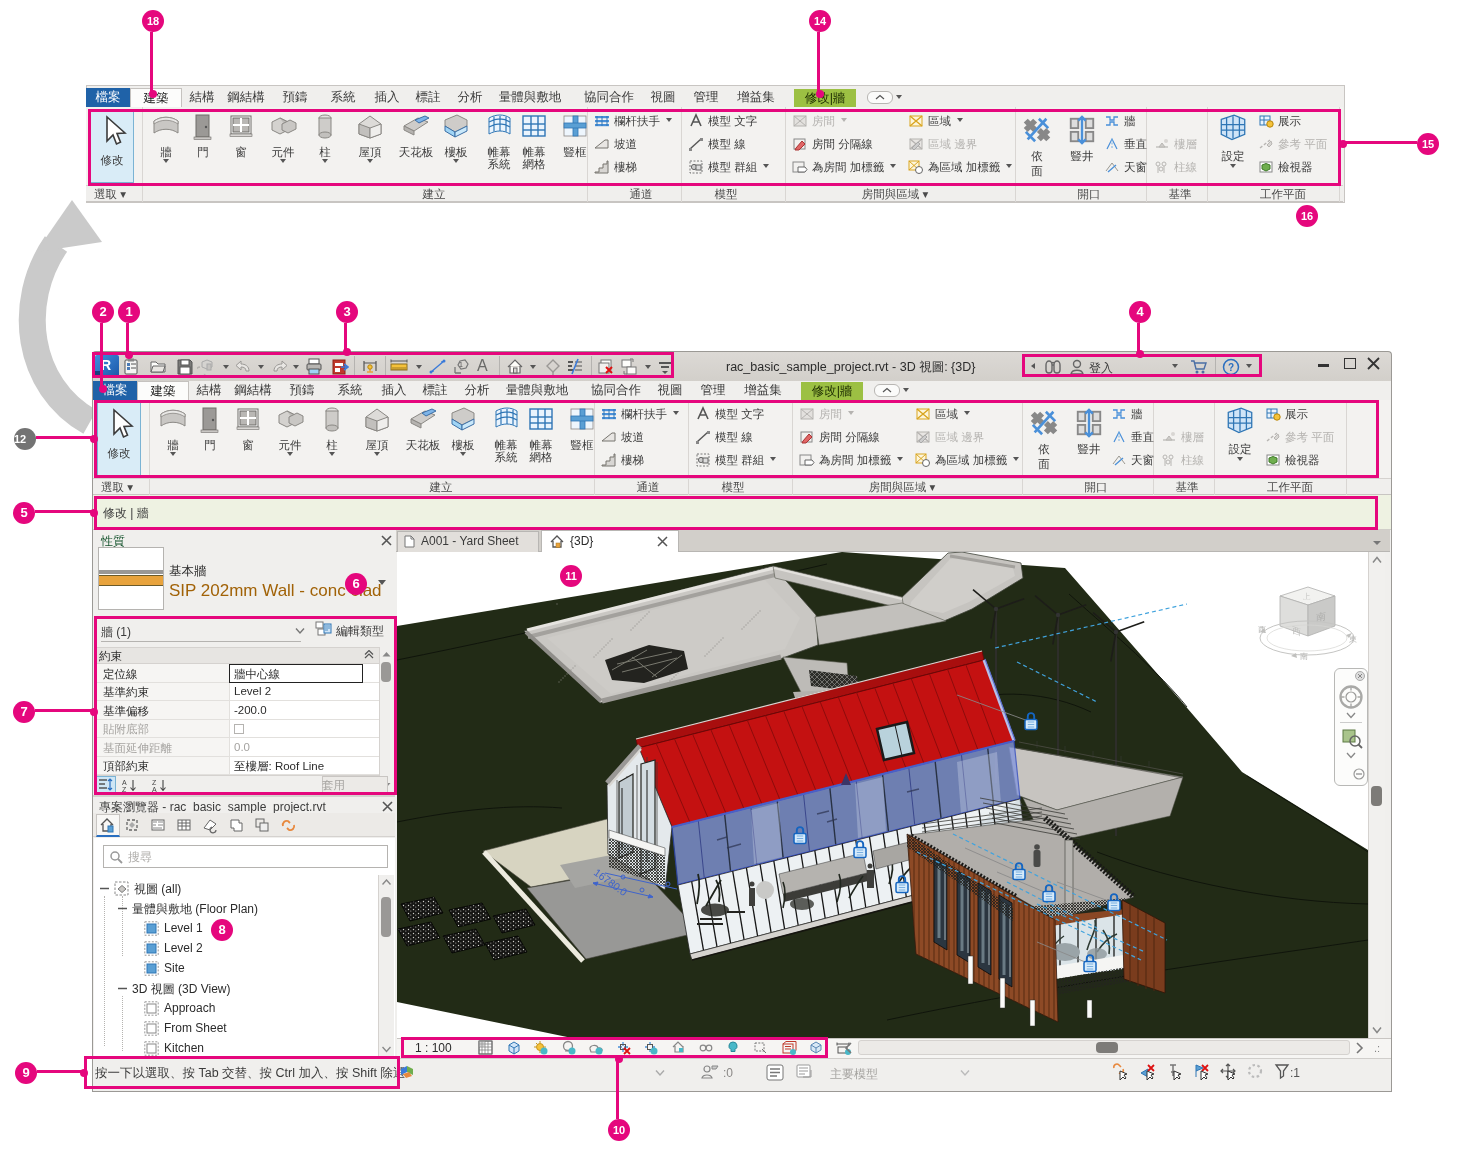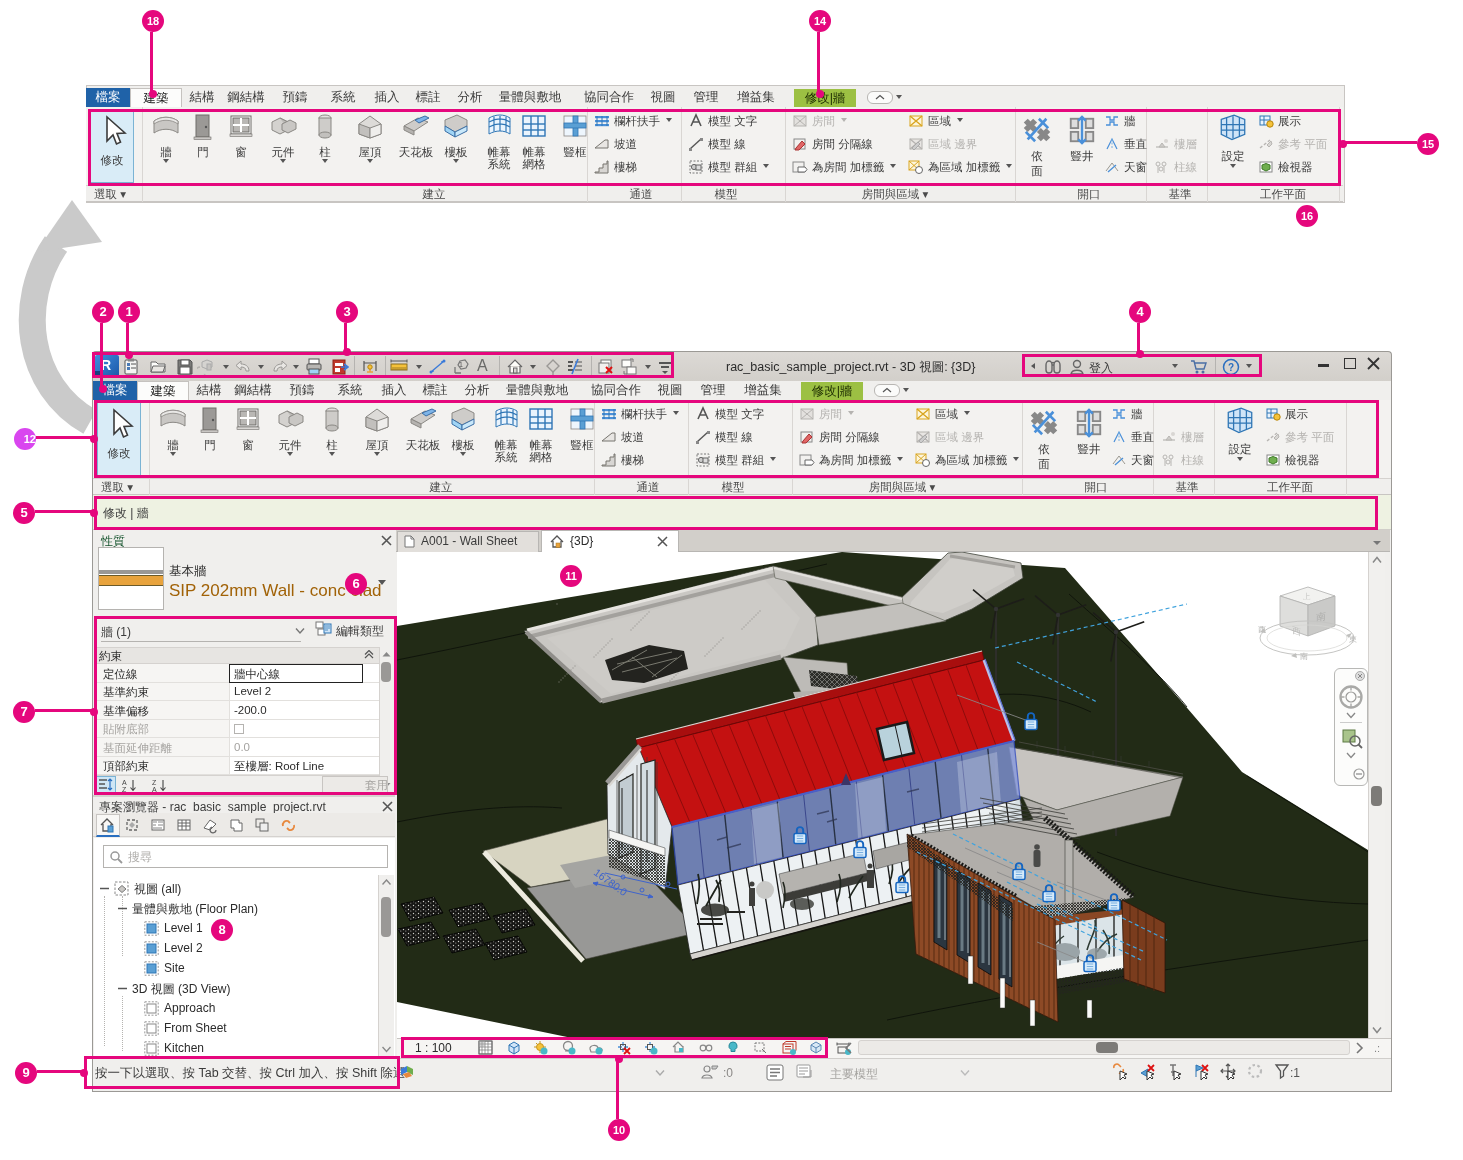--- a/index.html
+++ b/index.html
@@ -722,21 +722,21 @@
     <text x="0" y="7" font-size="7" fill="#444">A</text>
     <text x="0" y="14" font-size="7" fill="#444">Z</text>
     <path d="M11,2 L11,12 M8.5,9.5 L11,12.5 L13.5,9.5" stroke="#444" fill="none" stroke-width="1.1"></path>
   </svg>
 <svg class="a" style="left:152px;top:778px;" width="16" height="14" viewBox="0 0 16 14">
     <text x="0" y="7" font-size="7" fill="#444">Z</text>
     <text x="0" y="14" font-size="7" fill="#444">A</text>
     <path d="M11,2 L11,12 M8.5,9.5 L11,12.5 L13.5,9.5" stroke="#444" fill="none" stroke-width="1.1"></path>
   </svg>
 <div class="a" style="left:322px;top:776px;width:66px;height:17px;background:#eceae7;border:1px solid #c8c5c2;"></div>
-<div class="a" style="left:322px;top:778px;width:66px;text-align:right;font-size:11.5px;color:#a5a3a0;">套用</div>
+<div class="a" style="left:322px;top:778px;width:66px;text-align:left;font-size:11.5px;color:#a5a3a0;">套用</div>
 <div class="a" style="left:93px;top:795px;width:302px;height:2px;background:#d5d2cf;"></div>
 <div class="a" style="left:99px;top:799px;font-size:12px;color:#3b3b3b;white-space:nowrap;">專案瀏覽器 - rac_basic_sample_project.rvt</div>
 <svg class="a" style="left:382px;top:801px;" width="11" height="11" viewBox="0 0 11 11">
     <path d="M1,1 L10,10 M10,1 L1,10" stroke="#555" stroke-width="1.6"></path>
   </svg>
 <div class="a" style="left:93px;top:813px;width:302px;height:24px;background:#eceae7;border-bottom:1px solid #d5d2cf;"></div>
 <div class="a" style="left:96px;top:814px;width:24px;height:23px;background:#f8f7f5;border:1px solid #c8c5c2;border-bottom:2px solid #2a6fc0;"></div>
 <svg class="a" style="left:99px;top:817px;" width="17" height="17" viewBox="0 0 17 17">
     <path d="M2,8 L8,2 L14,8 M4,7 L4,14 L12,14 L12,7" fill="none" stroke="#555" stroke-width="1.3"></path>
     <rect x="9" y="9" width="5" height="6" fill="#5a9fd4" stroke="#2f76b5"></rect>
@@ -889,21 +889,21 @@
 <svg class="a" style="left:1274px;top:1063px;" width="17" height="18" viewBox="0 0 17 18">
     <path d="M2,2 L14,2 L9.5,8 L9.5,13 L6.5,15 L6.5,8 Z" fill="none" stroke="#555" stroke-width="1.3"></path>
   </svg>
 <div class="a" style="left:1290px;top:1066px;font-size:12px;color:#555;white-space:nowrap;">:1</div>
 <div class="a" style="left:396px;top:530px;width:994px;height:22px;background:#d2cfca;border-bottom:1px solid #b8b6b3;"></div>
 <div class="a" style="left:397px;top:531px;width:142px;height:21px;background:#e2dfdb;border:1px solid #b8b6b3;border-bottom:none;"></div>
 <svg class="a" style="left:403px;top:535px;" width="13" height="13" viewBox="0 0 13 13">
     <path d="M2,1 h6 l3,3 v8 h-9 Z" fill="#fff" stroke="#777"></path>
     <path d="M8,1 v3 h3" fill="none" stroke="#777"></path>
   </svg>
-<div class="a" style="left:421px;top:534px;font-size:12px;color:#3b3b3b;white-space:nowrap;">A001 - Wall Sheet</div>
+<div class="a" style="left:421px;top:534px;font-size:12px;color:#3b3b3b;white-space:nowrap;">A001 - Yard Sheet</div>
 <div class="a" style="left:541px;top:530px;width:138px;height:22px;background:#fff;border:1px solid #b8b6b3;border-bottom:none;"></div>
 <svg class="a" style="left:549px;top:534px;" width="15" height="15" viewBox="0 0 15 15">
     <path d="M2,8 L8,2 L14,8 M4,7 L4,13 L12,13 L12,7" fill="none" stroke="#555" stroke-width="1.3"></path>
     <rect x="7" y="9" width="4" height="4.5" fill="#e8a33d" stroke="#a8741e" stroke-width="0.5"></rect>
   </svg>
 <div class="a" style="left:570px;top:534px;font-size:12px;color:#2b2b2b;white-space:nowrap;">{3D}</div>
 <svg class="a" style="left:657px;top:536px;" width="11" height="11" viewBox="0 0 11 11">
     <path d="M1,1 L10,10 M10,1 L1,10" stroke="#555" stroke-width="1.5"></path>
   </svg>
 <svg class="a" style="left:1371px;top:534px;" width="12" height="12" viewBox="0 0 12 12">
@@ -1477,16 +1477,16 @@
 <div class="a" style="left:92px;top:301px;width:22px;height:22px;border-radius:50%;background:#e5077d;color:#fff;font-weight:bold;font-size:13px;text-align:center;line-height:22px;z-index:53;">2</div>
 <div class="a" style="left:336px;top:301px;width:22px;height:22px;border-radius:50%;background:#e5077d;color:#fff;font-weight:bold;font-size:13px;text-align:center;line-height:22px;z-index:53;">3</div>
 <div class="a" style="left:1129px;top:301px;width:22px;height:22px;border-radius:50%;background:#e5077d;color:#fff;font-weight:bold;font-size:13px;text-align:center;line-height:22px;z-index:53;">4</div>
 <div class="a" style="left:13px;top:502px;width:22px;height:22px;border-radius:50%;background:#e5077d;color:#fff;font-weight:bold;font-size:13px;text-align:center;line-height:22px;z-index:53;">5</div>
 <div class="a" style="left:345px;top:573px;width:22px;height:22px;border-radius:50%;background:#e5077d;color:#fff;font-weight:bold;font-size:13px;text-align:center;line-height:22px;z-index:53;">6</div>
 <div class="a" style="left:13px;top:701px;width:22px;height:22px;border-radius:50%;background:#e5077d;color:#fff;font-weight:bold;font-size:13px;text-align:center;line-height:22px;z-index:53;">7</div>
 <div class="a" style="left:211px;top:919px;width:22px;height:22px;border-radius:50%;background:#e5077d;color:#fff;font-weight:bold;font-size:13px;text-align:center;line-height:22px;z-index:53;">8</div>
 <div class="a" style="left:15px;top:1062px;width:22px;height:22px;border-radius:50%;background:#e5077d;color:#fff;font-weight:bold;font-size:13px;text-align:center;line-height:22px;z-index:53;">9</div>
 <div class="a" style="left:608px;top:1119px;width:22px;height:22px;border-radius:50%;background:#e5077d;color:#fff;font-weight:bold;font-size:11px;text-align:center;line-height:22px;z-index:53;">10</div>
 <div class="a" style="left:560px;top:565px;width:22px;height:22px;border-radius:50%;background:#e5077d;color:#fff;font-weight:bold;font-size:11px;text-align:center;line-height:22px;z-index:53;">11</div>
-<div class="a" style="left:14px;top:428px;width:22px;height:22px;border-radius:50%;background:#d946ef;color:#fff;font-weight:bold;font-size:11px;text-align:right;line-height:22px;z-index:53;">12</div>
+<div class="a" style="left:14px;top:428px;width:22px;height:22px;border-radius:50%;background:#737373;color:#fff;font-weight:bold;font-size:11px;text-align:left;line-height:22px;z-index:53;">12</div>
 <div class="a" style="left:142px;top:10px;width:22px;height:22px;border-radius:50%;background:#e5077d;color:#fff;font-weight:bold;font-size:11px;text-align:center;line-height:22px;z-index:53;">18</div>
 <div class="a" style="left:809px;top:10px;width:22px;height:22px;border-radius:50%;background:#e5077d;color:#fff;font-weight:bold;font-size:11px;text-align:center;line-height:22px;z-index:53;">14</div>
 <div class="a" style="left:1417px;top:133px;width:22px;height:22px;border-radius:50%;background:#e5077d;color:#fff;font-weight:bold;font-size:11px;text-align:center;line-height:22px;z-index:53;">15</div>
 <div class="a" style="left:1296px;top:185px;width:22px;height:22px;border-radius:50%;background:#e5077d;color:#fff;font-weight:bold;font-size:11px;text-align:center;line-height:22px;z-index:53;margin-top:20px;">16</div>
 </body></html>

